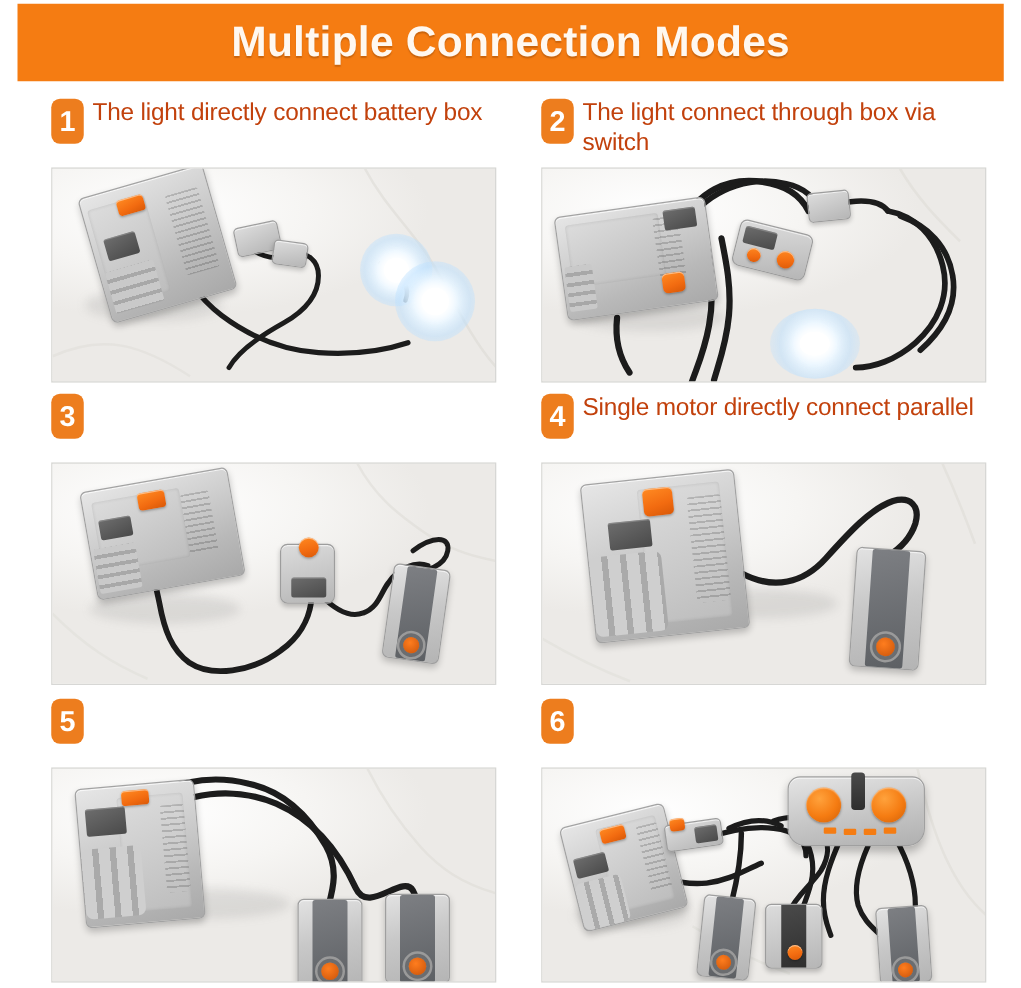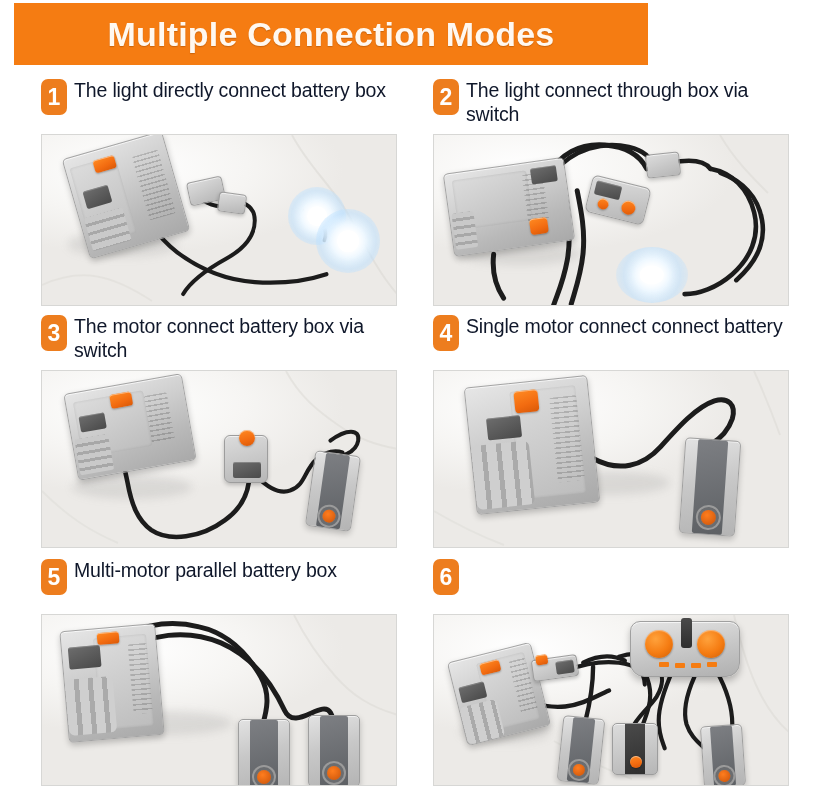--- a/index.html
+++ b/index.html
@@ -7,21 +7,21 @@
     width: 817px; height: 790px;
     background: #ffffff;
     font-family: "Liberation Sans", sans-serif;
     overflow: hidden;
   }
   .page { position: relative; width: 817px; height: 790px; background: #fff; }
 
   
   .header {
     position: absolute; left: 14px; top: 3px;
-    width: 634px; height: 62px;
+    width: 789px; height: 62px;
     background: #F57C12;
     display: flex; align-items: center; justify-content: center;
   }
   .header-title {
     color: #FFF8F0;
     font-size: 34px;
     font-weight: bold;
     letter-spacing: 0.2px;
     white-space: nowrap;
     text-shadow: 0 1px 1px rgba(120,55,0,.35);
@@ -47,21 +47,21 @@
     background: #ED7D1E;
     border-radius: 7px;
     color: #fff;
     font-size: 23px;
     font-weight: bold;
     display: flex; align-items: center; justify-content: center;
     line-height: 1;
     margin-top: 1px;
   }
   .caption-text {
-    color: #0f172a;
+    color: #c2410c;
     font-size: 19.5px;
     line-height: 1.22;
     letter-spacing: -0.15px;
     padding-top: 1px;
   }
 
   
   .photo {
     position: relative;
     width: 356px;
@@ -287,21 +287,20 @@
 
         <div class="led" style="left:182px;top:112px;width:72px;height:56px;border-radius:50%;">
             <div class="core"></div>
           </div>
       </div>
     </div>
 
     <div class="cell c3">
       <div class="caption">
         <div class="badge">3</div>
-        <div class="caption-text">The motor connect battery box via switch</div>
       </div>
       <div class="photo tall2">
         <div class="marble"></div>
         <div class="vein" style="inset:0">
           <svg width="356" height="178">
               <path d="M244,0 C258,26 276,40 296,54 C316,68 334,74 356,78" stroke="#dbd9d4" stroke-width="2" fill="none"></path>
               <path d="M0,120 C26,146 48,160 76,172" stroke="#deddd8" stroke-width="2" fill="none"></path>
             </svg>
         </div>
         <div class="shadow" style="left:30px;top:104px;width:120px;height:24px;"></div>
@@ -329,21 +328,21 @@
         <div class="part motor" style="left:268px;top:82px;width:46px;height:76px;transform:rotate(8deg);">
           <div class="band"></div>
           <div class="axle" style="left:15px;top:56px;width:13px;height:13px;"></div>
         </div>
       </div>
     </div>
 
     <div class="cell c4">
       <div class="caption">
         <div class="badge">4</div>
-        <div class="caption-text">Single motor connect connect battery</div>
+        <div class="caption-text">Single motor directly connect parallel</div>
       </div>
       <div class="photo tall2">
         <div class="marble"></div>
         <div class="vein" style="inset:0">
           <svg width="356" height="178">
               <path d="M320,0 C330,22 338,42 346,64" stroke="#dbd9d4" stroke-width="2" fill="none"></path>
               <path d="M0,140 C24,154 44,164 70,174" stroke="#deddd8" stroke-width="2" fill="none"></path>
             </svg>
         </div>
         <div class="shadow" style="left:116px;top:100px;width:120px;height:24px;"></div>
@@ -365,21 +364,20 @@
         <div class="part motor" style="left:248px;top:68px;width:56px;height:96px;transform:rotate(4deg);">
           <div class="band"></div>
           <div class="axle" style="left:20px;top:70px;width:15px;height:15px;"></div>
         </div>
       </div>
     </div>
 
     <div class="cell c5">
       <div class="caption">
         <div class="badge">5</div>
-        <div class="caption-text">Multi-motor parallel battery box</div>
       </div>
       <div class="photo tall3">
         <div class="marble"></div>
         <div class="vein" style="inset:0">
           <svg width="356" height="172">
               <path d="M252,0 C264,24 278,44 294,62 C310,80 328,92 356,100" stroke="#dbd9d4" stroke-width="2" fill="none"></path>
             </svg>
         </div>
         <div class="shadow" style="left:60px;top:96px;width:130px;height:24px;"></div>
 

